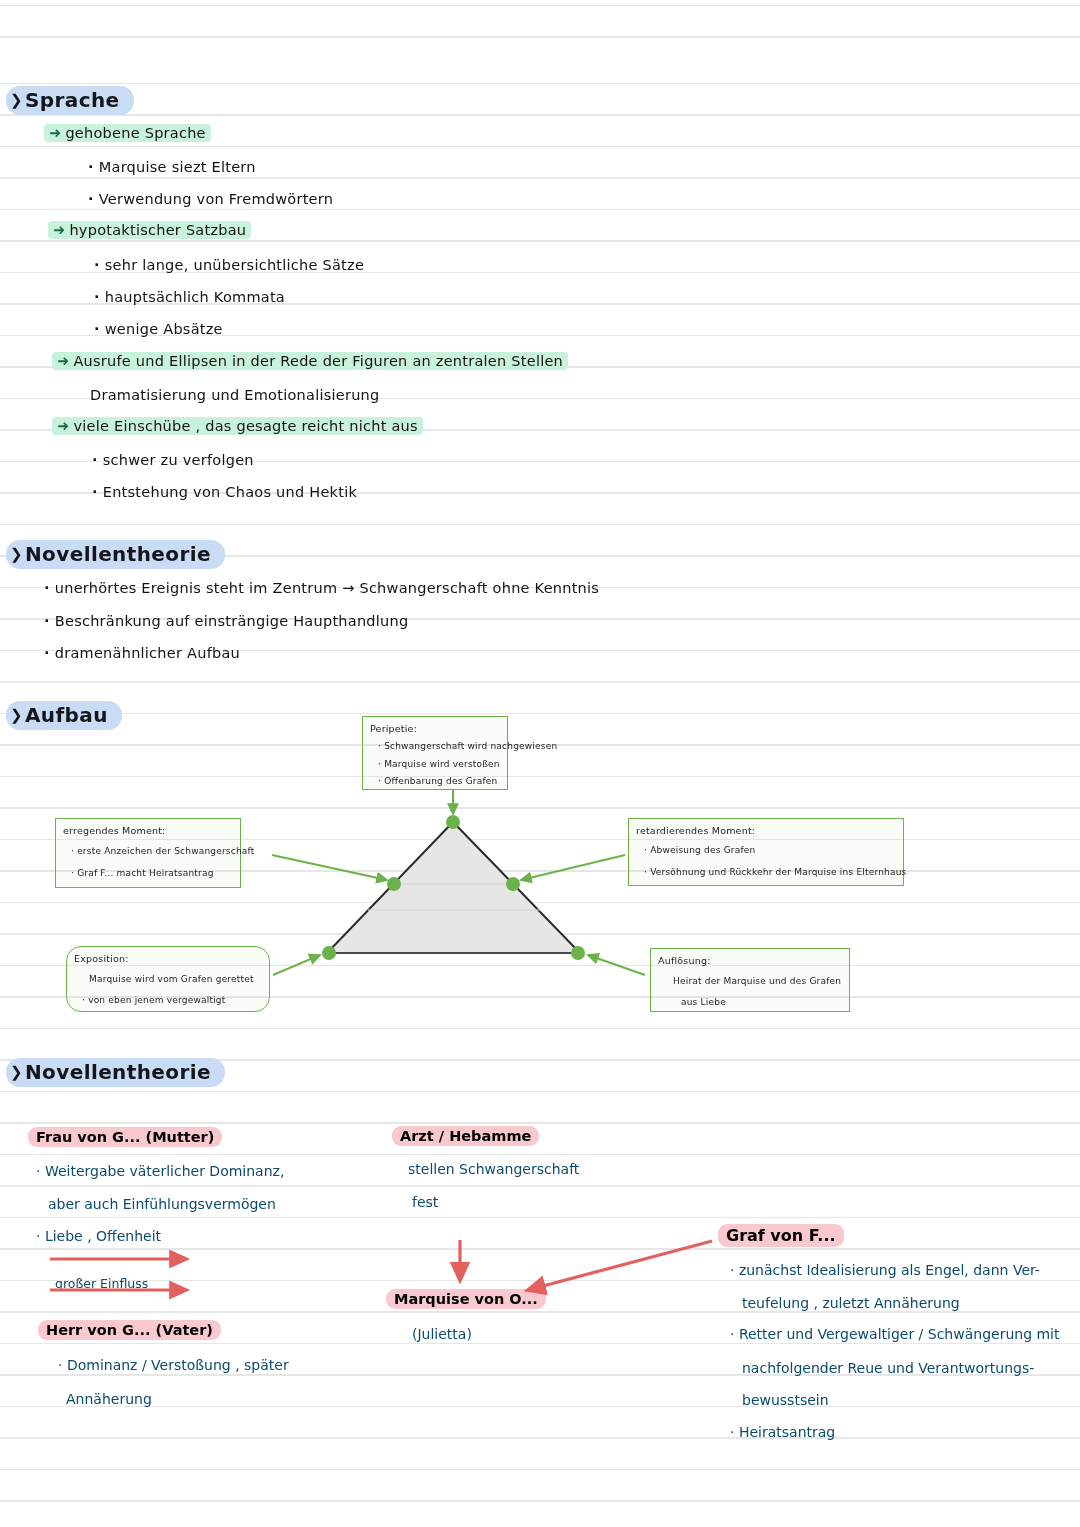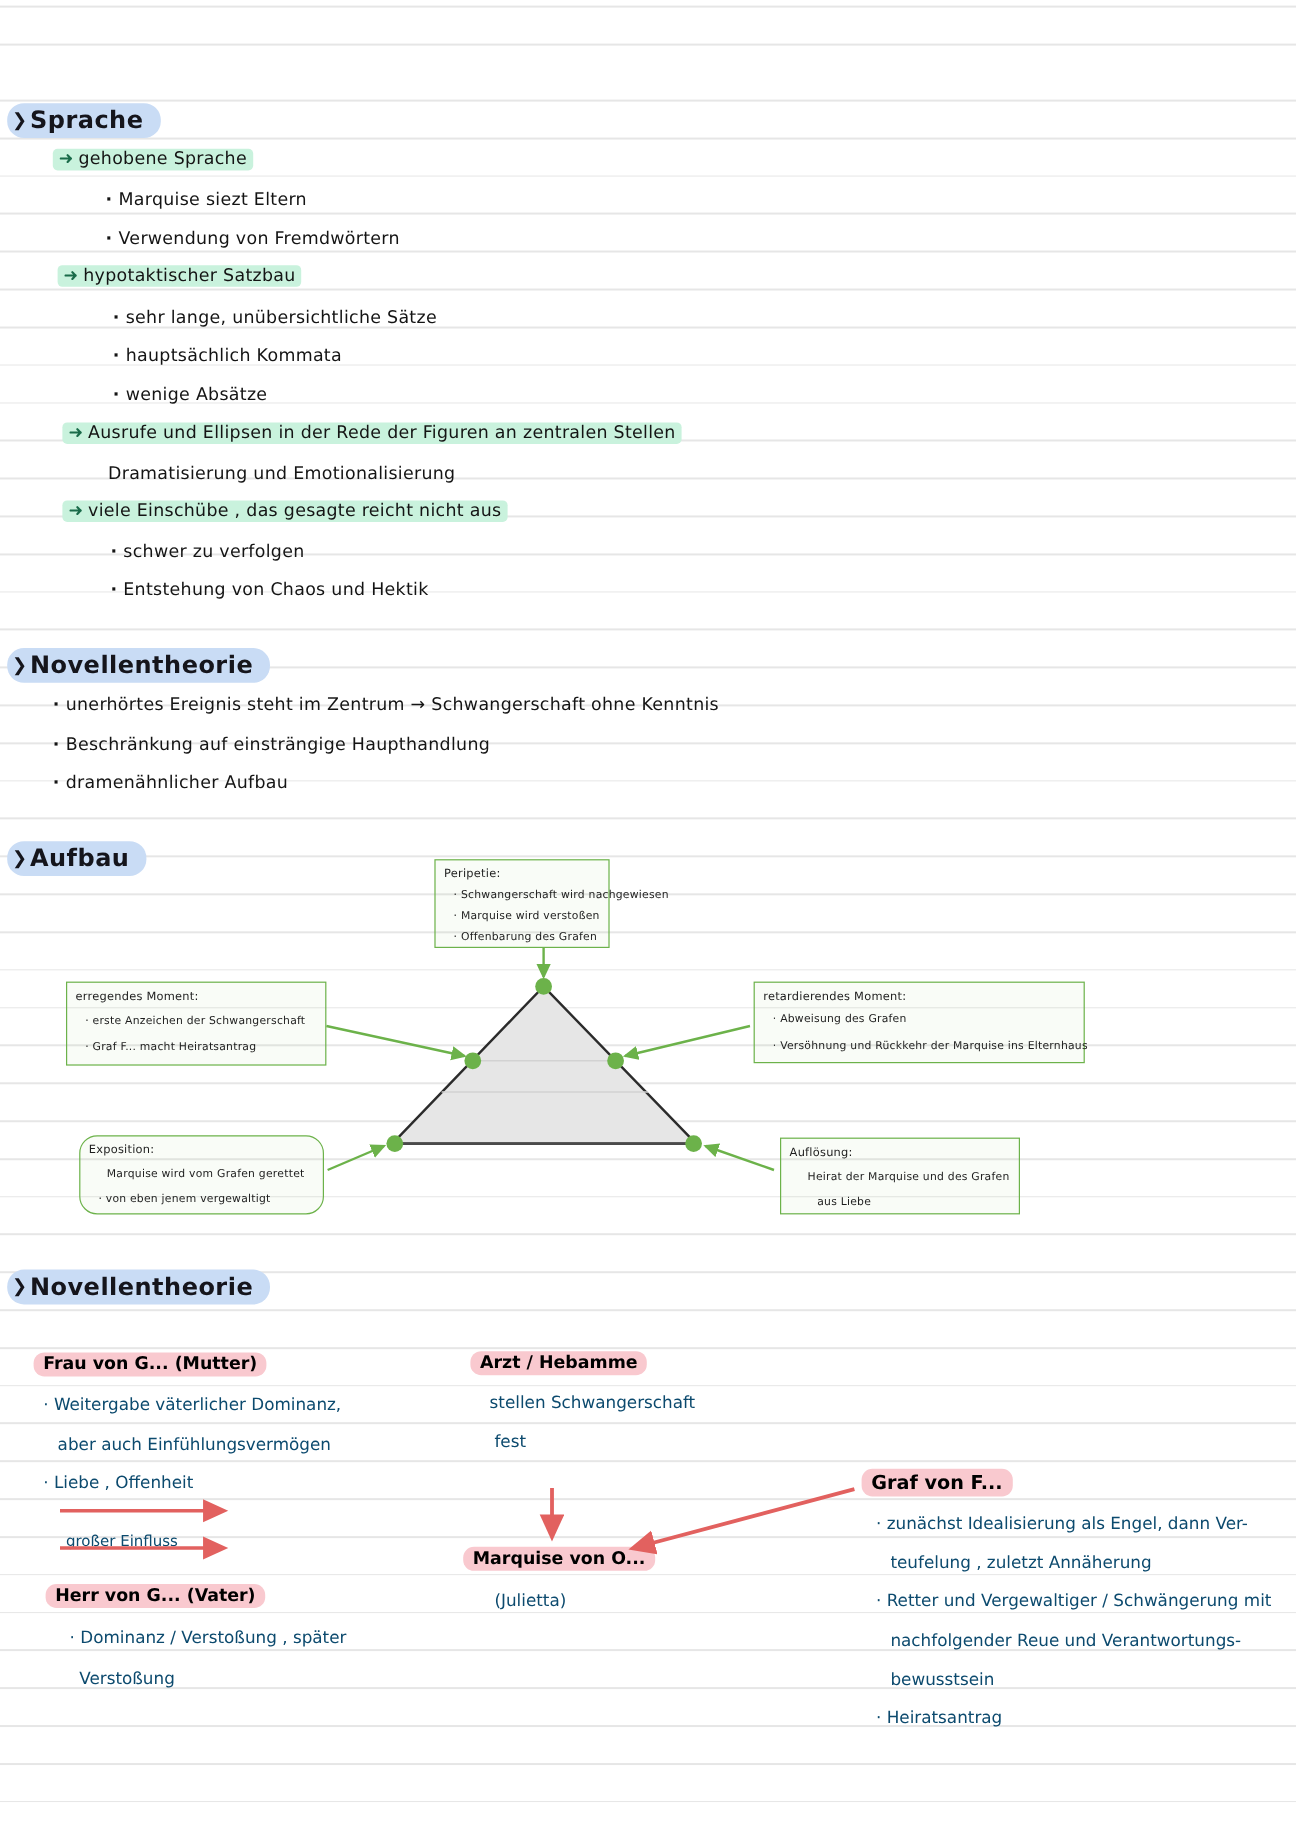--- a/index.html
+++ b/index.html
@@ -146,21 +146,21 @@
     <span class="pill"><span class="chev">❯</span><span>Aufbau</span></span>
   </div>
 
   <div class="gbox" style="left:362px;top:716px;width:146px;height:74px;">
     <div class="t hd" style="left:7px;top:6px;">Peripetie:</div>
     <div class="t" style="left:15px;top:24px;">· <span>Schwangerschaft wird nachgewiesen</span></div>
     <div class="t" style="left:15px;top:42px;">· <span>Marquise wird verstoßen</span></div>
     <div class="t" style="left:15px;top:59px;">· <span>Offenbarung des Grafen</span></div>
   </div>
 
-  <div class="gbox" style="left:55px;top:818px;width:217px;height:70px;">
+  <div class="gbox" style="left:55px;top:818px;width:186px;height:70px;">
     <div class="t hd" style="left:7px;top:6px;">erregendes Moment:</div>
     <div class="t" style="left:15px;top:27px;">· <span>erste Anzeichen der Schwangerschaft</span></div>
     <div class="t" style="left:15px;top:49px;">· <span>Graf F... macht Heiratsantrag</span></div>
   </div>
 
   <div class="gbox" style="left:628px;top:818px;width:276px;height:68px;">
     <div class="t hd" style="left:7px;top:6px;">retardierendes Moment:</div>
     <div class="t" style="left:15px;top:26px;">· <span>Abweisung des Grafen</span></div>
     <div class="t" style="left:15px;top:48px;">· <span>Versöhnung und Rückkehr der Marquise ins Elternhaus</span></div>
   </div>
@@ -187,21 +187,21 @@
   <div class="figline" style="left:36px;top:1163px;">· Weitergabe väterlicher Dominanz,</div>
   <div class="figline" style="left:48px;top:1196px;">aber auch Einfühlungsvermögen</div>
   <div class="figline" style="left:36px;top:1228px;">· Liebe , Offenheit</div>
 
   <div class="figline" style="left:55px;top:1276px;font-size:12.5px;">großer Einfluss</div>
 
   <div class="figtitle" style="left:38px;top:1322px;">
     <span class="hl-pink">Herr von G... (Vater)</span>
   </div>
   <div class="figline" style="left:58px;top:1357px;">· Dominanz / Verstoßung , später</div>
-  <div class="figline" style="left:66px;top:1391px;">Verstoßung</div>
+  <div class="figline" style="left:66px;top:1391px;">Annäherung</div>
 
   <div class="figtitle" style="left:392px;top:1128px;">
     <span class="hl-pink">Arzt / Hebamme</span>
   </div>
   <div class="figline" style="left:408px;top:1161px;">stellen Schwangerschaft</div>
   <div class="figline" style="left:412px;top:1194px;">fest</div>
 
   <div class="figtitle" style="left:386px;top:1291px;">
     <span class="hl-pink">Marquise von O...</span>
   </div>

